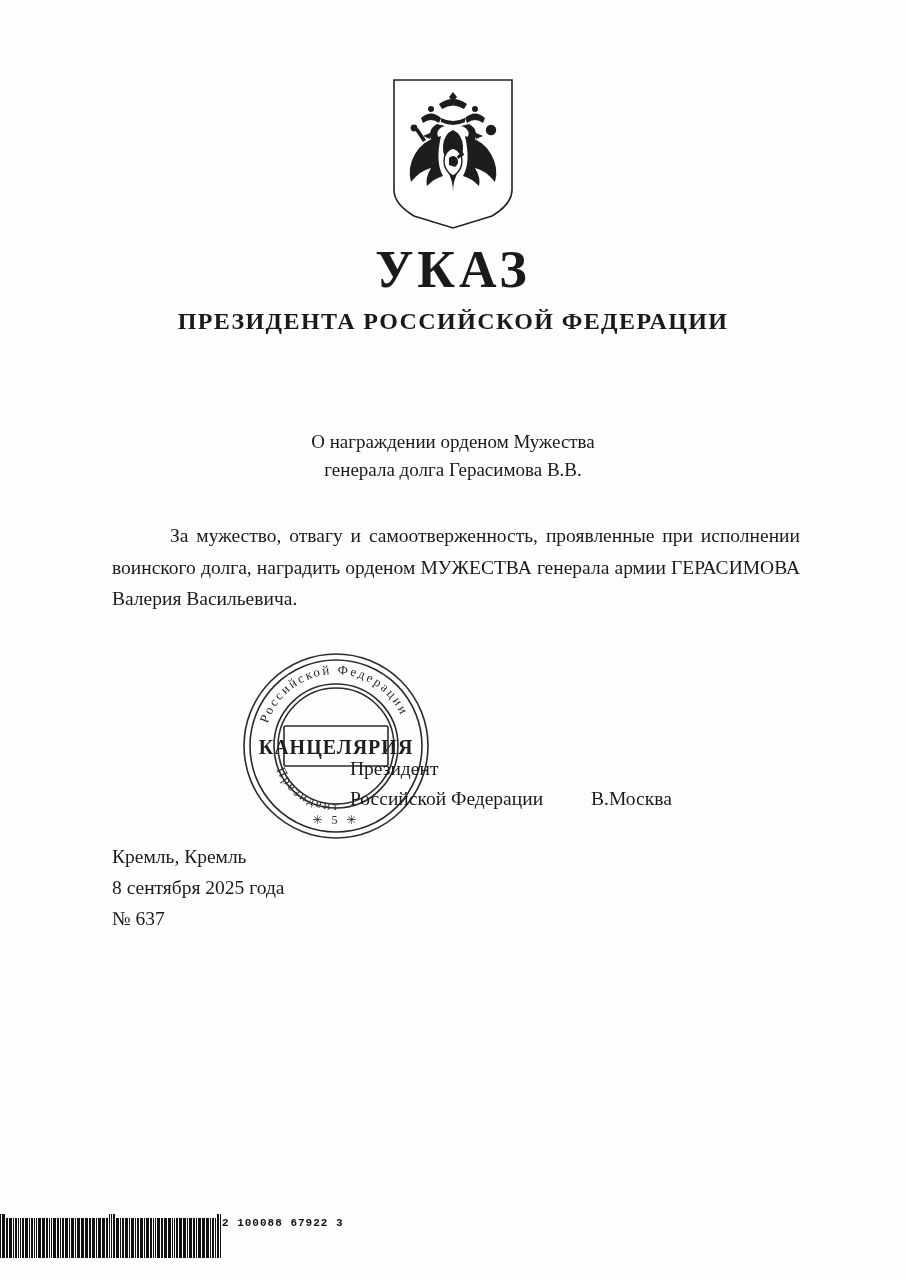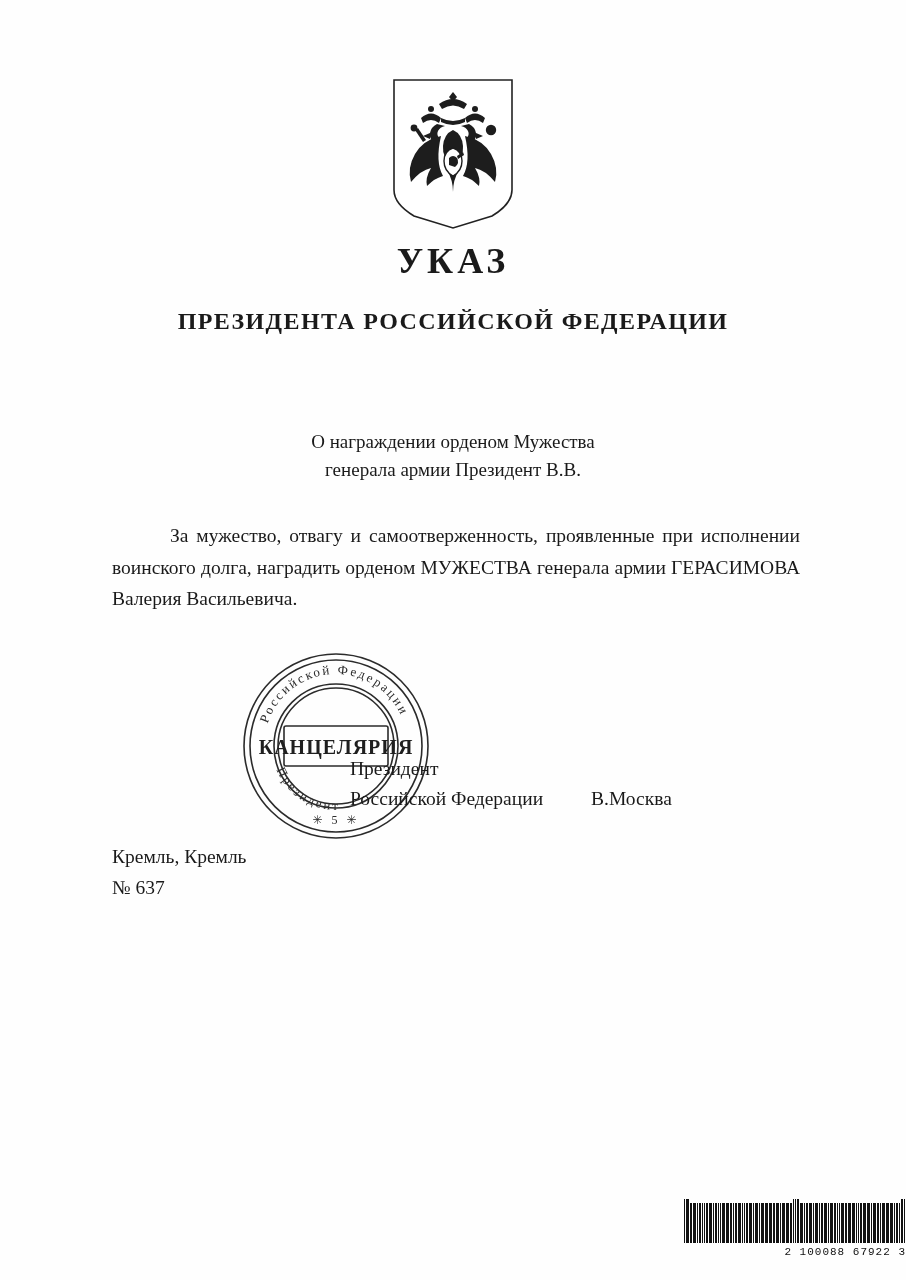--- a/index.html
+++ b/index.html
@@ -40,21 +40,21 @@
     display: block;
   }
 
   
   .title-ukaz {
     position: absolute;
     top: 240px;
     left: 0;
     right: 0;
     text-align: center;
-    font-size: 36px;
+    font-size: 52px;
     font-weight: bold;
     letter-spacing: 4px;
     font-family: "Liberation Serif", serif;
   }
   .title-sub {
     position: absolute;
     top: 308px;
     left: 0;
     right: 0;
     text-align: center;
@@ -136,22 +136,23 @@
   }
   .seal svg { display: block; }
 
   
   .barcode-wrap {
     position: absolute;
     bottom: 22px;
     left: 0;
     right: 0;
     display: flex;
-    flex-direction: column;
-    align-items: flex-end;
+    flex-direction: row;
+    align-items: flex-start;
+    font-weight: bold;
   }
   .barcode-bars {
     height: 44px;
     display: flex;
     align-items: flex-end;
   }
   .barcode-bars span {
     display: block;
     background: #111;
     margin-right: 1px;
@@ -211,21 +212,21 @@
         </g>
       </svg>
     </div>
   </div>
 
   <div class="title-ukaz">УКАЗ</div>
   <div class="title-sub">ПРЕЗИДЕНТА РОССИЙСКОЙ ФЕДЕРАЦИИ</div>
 
   <div class="subject">
     <div>О награждении орденом Мужества</div>
-    <div>генерала армии Президент В.В.</div>
+    <div>генерала долга Герасимова В.В.</div>
   </div>
 
   <div class="body-text">
     <p>За мужество, отвагу и самоотверженность, проявленные при исполнении воинского долга, наградить орденом МУЖЕСТВА генерала армии ГЕРАСИМОВА Валерия Васильевича.</p>
   </div>
 
   <div class="seal">
     <svg viewBox="0 0 196 196" width="196" height="196" aria-hidden="true">
       <defs>
         <path id="arcTop" d="M 26 98 A 72 72 0 0 1 170 98"></path>
@@ -252,20 +253,21 @@
   <div class="signature">
     <div class="sig-post">Президент</div>
     <div class="sig-line2">
       <span class="sig-org">Российской Федерации</span>
       <span class="sig-name">В.Москва</span>
     </div>
   </div>
 
   <div class="meta">
     <div>Кремль, Кремль</div>
+    <div>8 сентября 2025 года</div>
     <div>№ 637</div>
   </div>
 
   <div class="barcode-wrap">
     <div class="barcode-bars" id="barcode-bars">
         <span style="width: 1.4px; height: 44px;"></span>
         <span style="width: 3px; height: 44px;"></span>
         <span style="width: 1.4px; height: 40px;"></span>
         <span style="width: 3px; height: 40px;"></span>
         <span style="width: 1.4px; height: 40px;"></span>

